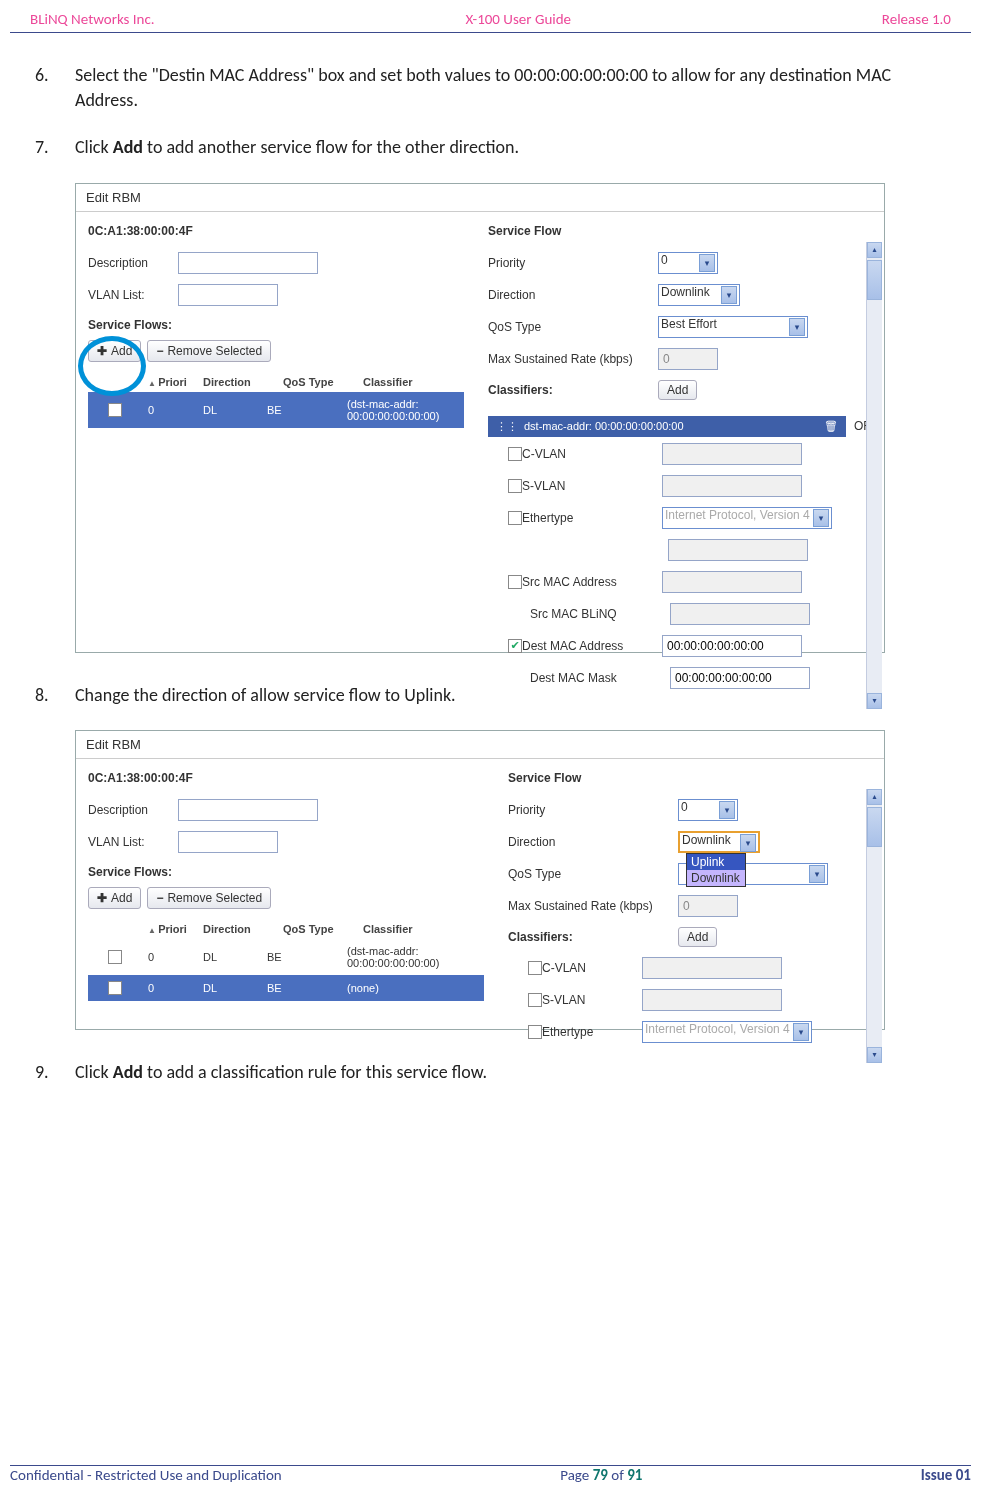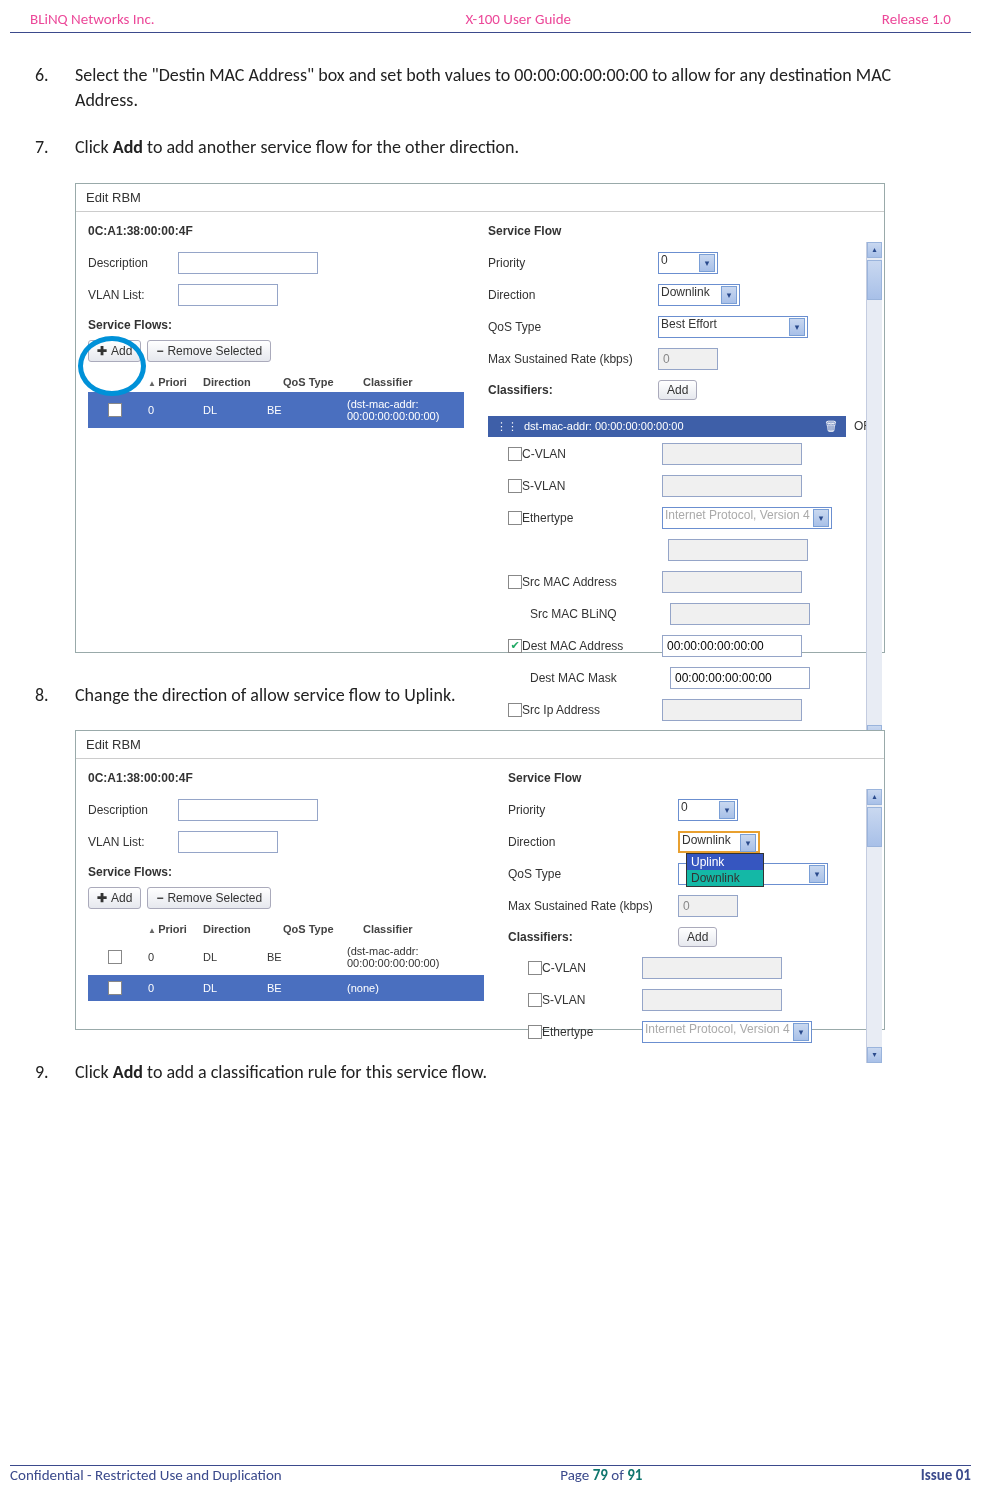--- a/index.html
+++ b/index.html
@@ -52,21 +52,21 @@
   .trow .c1{width:55px;} .trow .c2{width:64px;} .trow .c3{width:80px;} .trow .c4{flex:1; line-height: 1.1; }
   .classifier-line { background: #3e5fa8; color: #fff; padding: 4px 8px; margin: 6px 0; font-size: 11px; display: flex; align-items: center; }
   .classifier-line .rip { margin-left: auto; }
   .or { margin-left: 8px; color: #333; }
   .chkbox { width: 14px; height: 14px; border: 1px solid #888; background: #fff; display: inline-flex; align-items: center; justify-content: center; font-size: 11px; color: #2a6; }
   .circle-highlight { position: absolute; border: 5px solid #0091d8; border-radius: 50%; width: 68px; height: 60px; top: 124px; left: 2px; pointer-events: none; }
   .scrollbar { position: absolute; right: 2px; top: 30px; bottom: 2px; width: 16px; background: #e8ecf4; border-left: 1px solid #c4cce0; }
   .scroll-up, .scroll-down { height: 16px; background: linear-gradient(#c9d8f0,#a8c0e8); border: 1px solid #9ab4dc; display: flex; align-items: center; justify-content: center; font-size: 8px; color: #2a4a8c; }
   .scroll-thumb { background: linear-gradient(#c9d8f0,#a8c0e8); border: 1px solid #9ab4dc; height: 40px; margin-top: 2px; }
   .scroll-down { position: absolute; bottom: 0; left: 0; right: 0; }
-  .dropdown-open { position: absolute; border: 1px solid #333; background: #14b8a6; font-size: 12px; width: 78px; z-index: 5; }
+  .dropdown-open { position: absolute; border: 1px solid #333; background: #c4b5fd; font-size: 12px; width: 60px; z-index: 5; }
   .dropdown-open .opt { padding: 1px 4px; }
   .dropdown-open .opt.sel { background: #3656c0; color: #fff; }
   .footer {
     position: absolute; bottom: 12px; left: 10px; right: 10px;
     display: flex; justify-content: space-between;
     color: #3b4a8c; font-size: 15px;
     border-top: 1px solid #3b4a8c; 
   }
   .footer .pg { color: #3b4a8c; }
   .footer .pg b { color: #0f766e; font-weight: bold; }
@@ -195,25 +195,20 @@
         <div class="frow">
               <span class="chkbox">✔</span>
               <span style="width:140px;">Dest MAC Address</span>
               <input class="finput" value="00:00:00:00:00:00" style="">
             </div>
         <div class="frow">
               <span style="width:22px;"></span>
               <span style="width:140px;">Dest MAC Mask</span>
               <input class="finput" value="00:00:00:00:00:00" style="">
             </div>
-        <div class="frow">
-              <span class="chkbox"></span>
-              <span style="width:140px;">Src Ip Address</span>
-              <input class="finput ro" style="">
-            </div>
       </div>
     </div>
     <div class="scrollbar">
       <div class="scroll-up">▴</div>
       <div class="scroll-thumb"></div>
       <div class="scroll-down">▾</div>
     </div>
   </div>
 </div>
 

